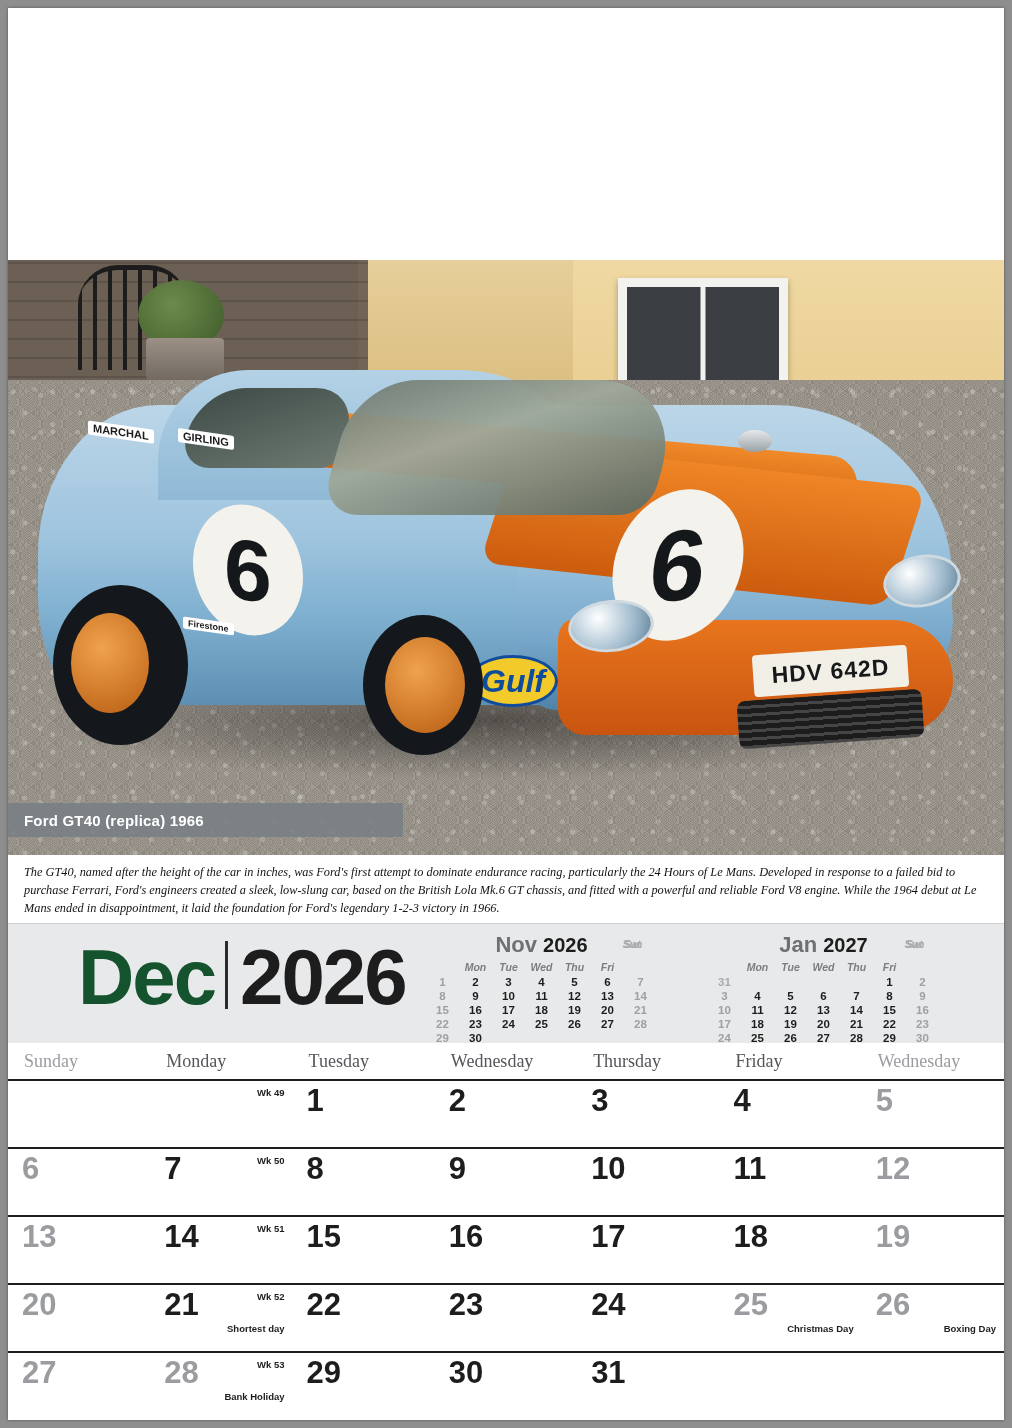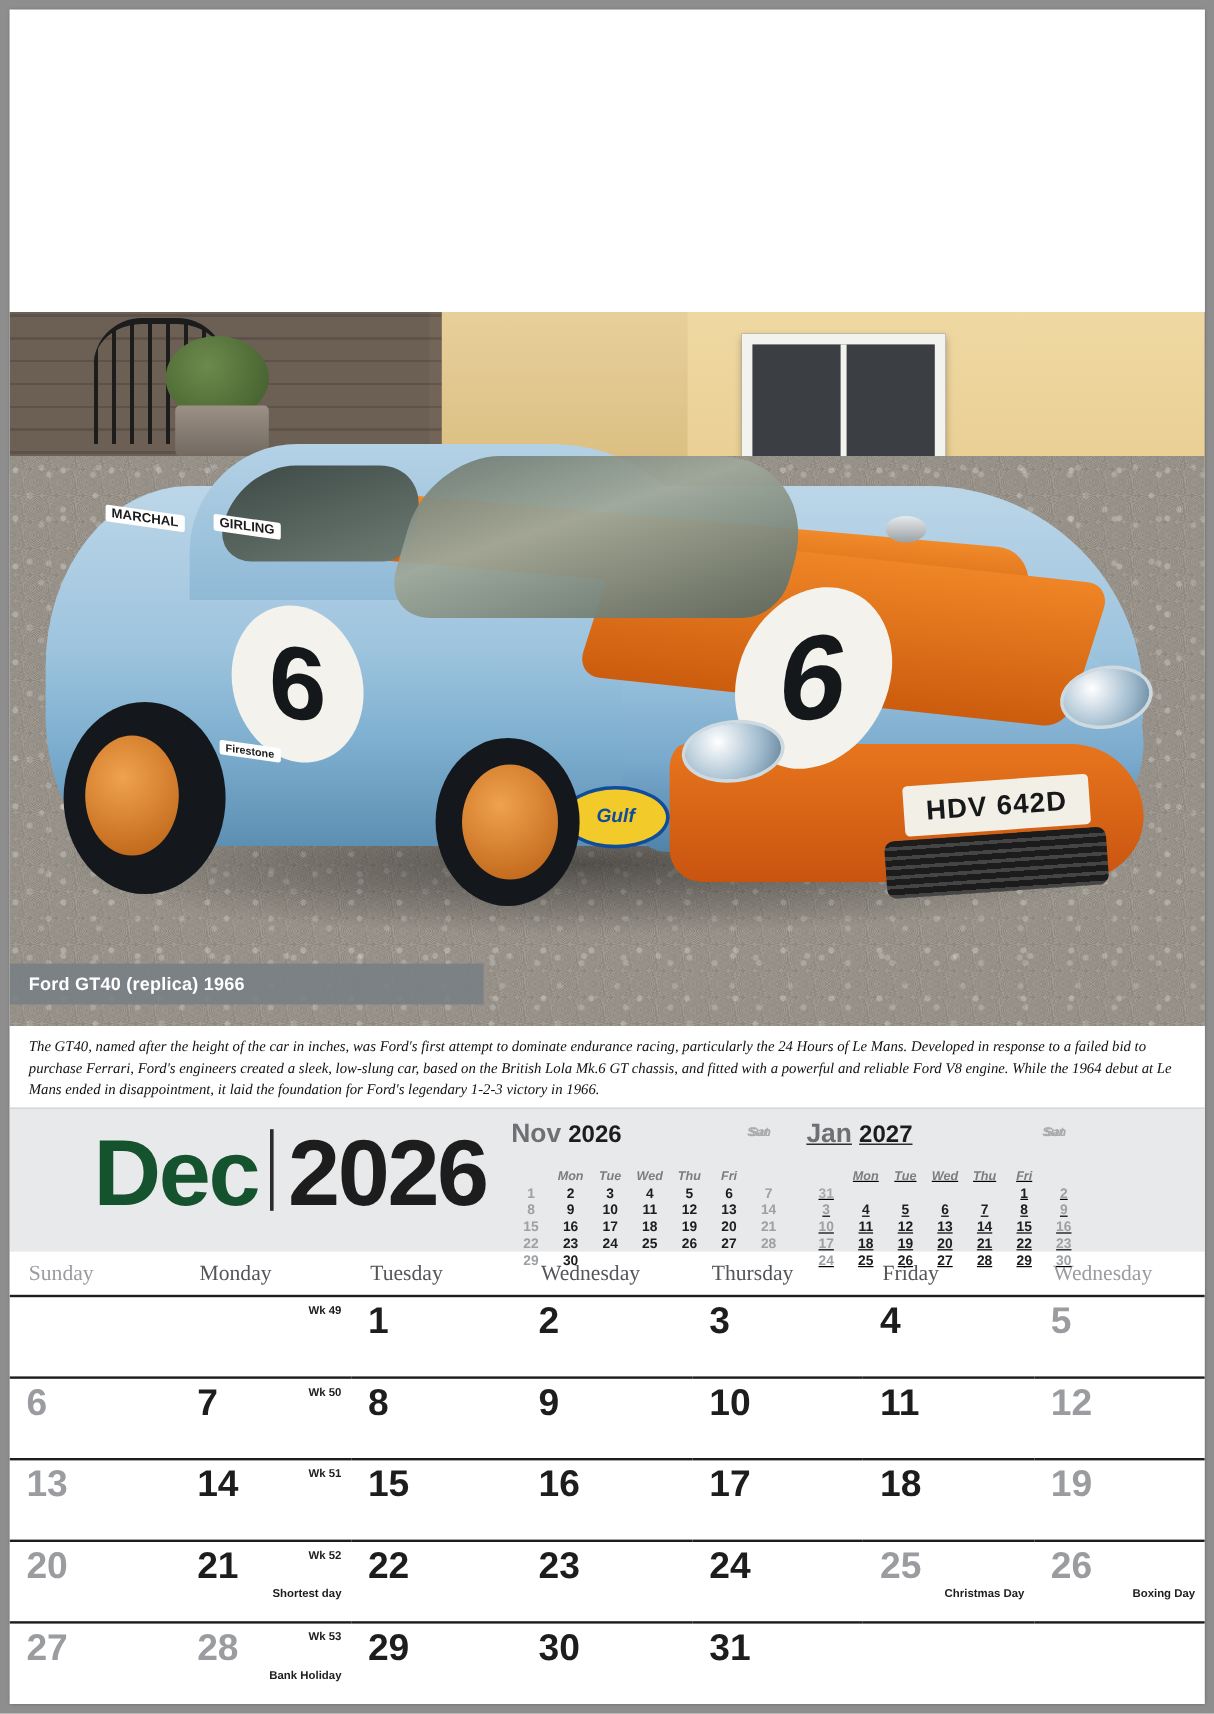--- a/index.html
+++ b/index.html
@@ -139,21 +139,21 @@
     display:flex; align-items:center; justify-content:center;
     font-family:"Liberation Sans", sans-serif;
     font-weight:bold; font-size:86px; color:#15181a;
   }
   .roundel.left { left:155px; top:135px; transform:skewY(8deg); }
   .roundel.right{ left:575px; top:120px; width:130px; height:150px; font-size:100px; transform:skewY(-4deg) skewX(-6deg); }
   .gulf-badge {
     position:absolute; left:430px; top:285px; width:90px; height:52px;
     background:#f2ca2a; border-radius:50%;
     display:flex; align-items:center; justify-content:center;
-    color:#0f4c9b; font-weight:bold; font-style:italic; font-size:16px;
+    color:#0f4c9b; font-weight:bold; font-style:italic; font-size:32px;
     border:3px solid #0f4c9b;
   }
   .wheel {
     position:absolute; border-radius:50%;
     background:#14181c;
   }
   .wheel.rear { left:15px; top:215px; width:135px; height:160px; }
   .wheel.front{ left:325px; top:245px; width:120px; height:140px; }
   .rim {
     position:absolute; border-radius:50%;
@@ -231,22 +231,22 @@
   .big-month .y {
     font-size:78px; font-weight:bold; color:#1d1d1d; line-height:.95;
     letter-spacing:-2px;
   }
 
   .mini {
     position:absolute; top:8px;
     font-family:"Liberation Sans", sans-serif;
   }
   .mini.nov { left:418px; }
-  .mini.jan { left:664px;text-decoration:underline; }
-  .mini .mini-title { margin-bottom:16px; }
+  .mini.jan { left:700px; }
+  .mini .mini-title { margin-bottom:3px;text-align:center; }
   .mini .mini-title .mm { font-size:22px; font-weight:bold; color:#6e7073; }
   .mini .mini-title .yy { font-size:20px; font-weight:bold; color:#1d1d1d; margin-left:6px; }
   .mini table { border-collapse:collapse; }
   .mini th {
     font-size:10.5px; font-style:italic; font-weight:bold; color:#7b7d80;
     width:33px; text-align:center; padding:0 0 2px 0;
   }
   .mini th.wk { color:#a9abad; }
   .mini td {
     font-size:11.5px; font-weight:bold; color:#1d1d1d;

